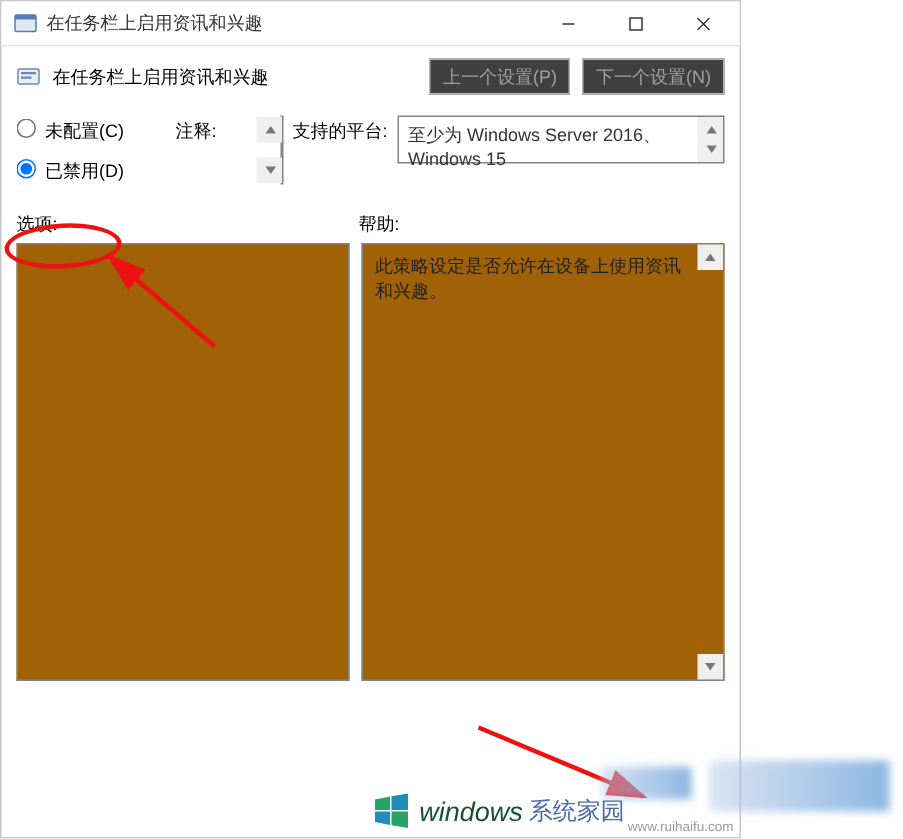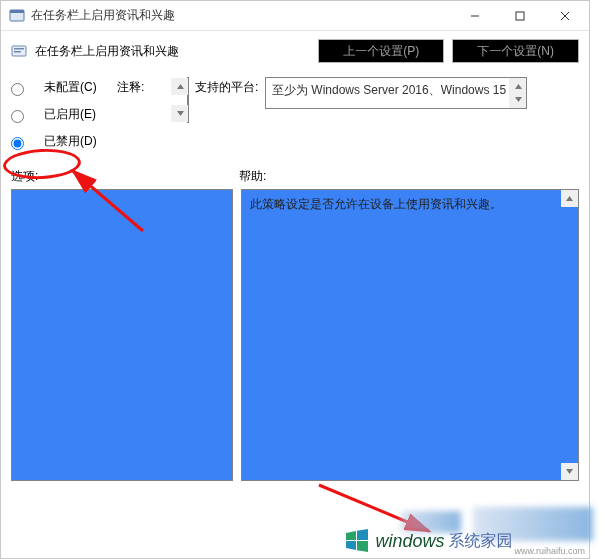--- a/index.html
+++ b/index.html
@@ -8,21 +8,21 @@
     width: 602px; height: 559px;
     font-family: "Microsoft YaHei", "Segoe UI", Tahoma, sans-serif;
     font-size: 12px;
     background: #fff;
     color: #000;
     overflow: hidden;
     position: relative;
   }
   .window {
     position: relative;
-    width: 590px; height: 559px;
+    width: 494px; height: 559px;
     border: 1px solid #c8c8c8;
     background: #fff;
   }
   .titlebar {
     height: 30px;
     display: flex;
     align-items: center;
     padding: 0 2px 0 8px;
     background: #fff;
     border-bottom: 1px solid #e4e4e4;
@@ -56,41 +56,41 @@
     display: inline-flex; align-items: center; justify-content: center;
   }
   .toolbar .tb-title {
     flex: 1;
     font-size: 12px;
     color: #000;
   }
   .navbtn {
     min-width: 85px; height: 24px;
     border: 1px solid #b6b6b6;
-    background: #000000;
+    background: #404040;
     color: #a0a0a0;
     font-size: 12px;
     display: flex; align-items: center; justify-content: center;
-    padding: 0 24px;
+    padding: 0 8px;
   }
   .content {
     padding: 6px 10px 10px 10px;
   }
   .row-top {
     display: flex;
     gap: 14px;
   }
   .radios {
     width: 92px;
     display: flex; flex-direction: column;
     gap: 10px;
     padding-top: 2px;
   }
   .radios label {
-    display: flex; align-items: flex-end; gap: 20px;
+    display: flex; align-items: flex-start; gap: 6px;
     font-size: 12px;
   }
   .radios input[type=radio] { margin: 0; }
   .right-col {
     flex: 1;
     display: flex; flex-direction: row;
     gap: 6px;
   }
   .fieldrow {
     display: flex; align-items: flex-start; gap: 6px;
@@ -130,21 +130,21 @@
   .section-labels {
     display: flex; margin-top: 18px;
     padding: 0 0 4px 0;
   }
   .section-labels .lab-options { width: 228px; }
   .panes {
     display: flex; gap: 8px;
   }
   .pane {
     border: 1px solid #838383;
-    background: #3b82f6;
+    background: #a16207;
     height: 292px;
     position: relative;
   }
   .pane-options { width: 222px; }
   .pane-help {
     flex: 1;
     padding: 6px 20px 6px 8px;
     font-size: 12px;
     color: #222;
   }
@@ -244,24 +244,20 @@
   </div>
 
   <div class="content">
 
     <div class="row-top">
 
       <div class="radios">
         <label>
           <input type="radio" name="state" style="">
           <span>未配置(C)</span>
-        </label>
-        <label>
-          <input type="radio" name="state" style="">
-          <span>已启用(E)</span>
         </label>
         <label>
           <input type="radio" name="state" checked="" style="">
           <span>已禁用(D)</span>
         </label>
       </div>
 
       <div class="right-col">
         <div class="fieldrow">
           <div class="fieldlabel">注释:</div>

